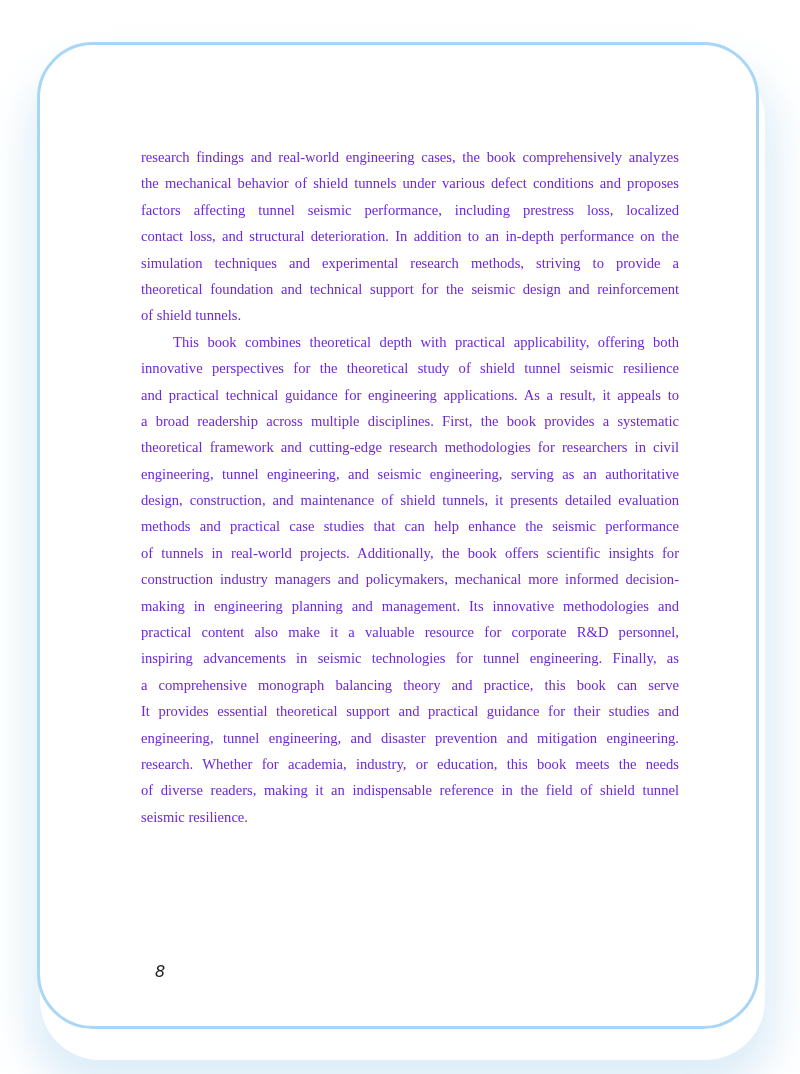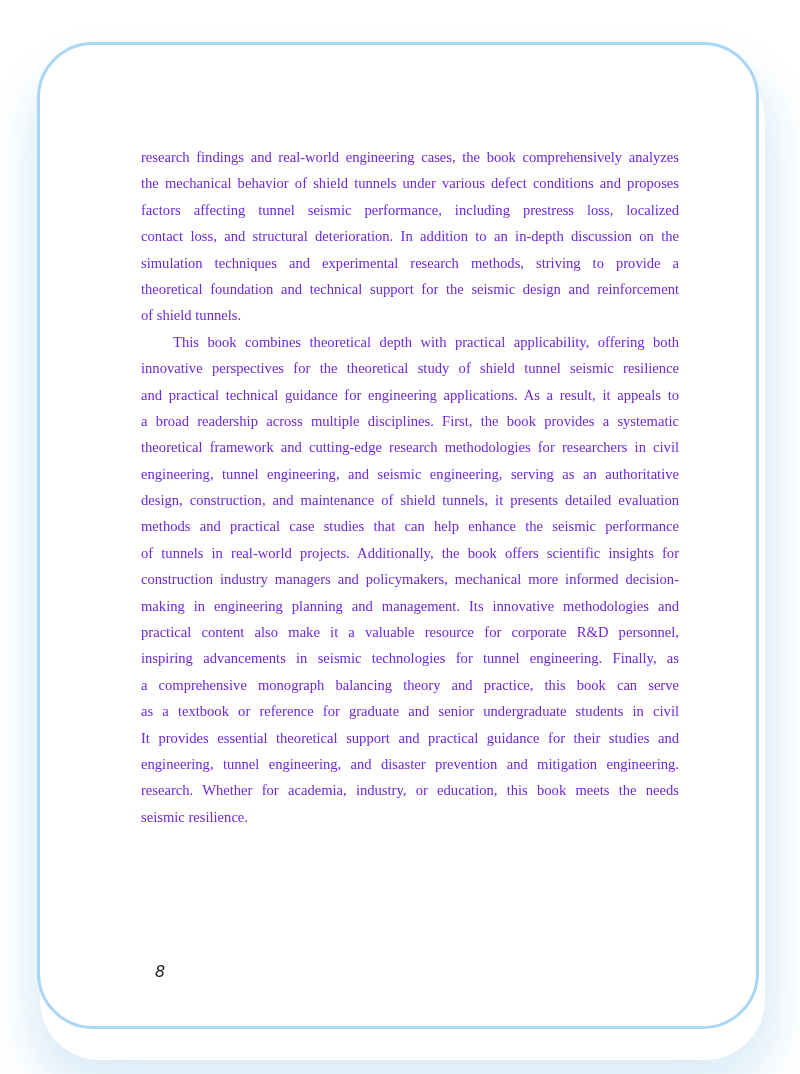--- a/index.html
+++ b/index.html
@@ -35,41 +35,41 @@
 <body>
 
 <div class="glow"></div>
 <div class="card"></div>
 
 <div class="content">
   <div>
     <span class="line">research findings and real-world engineering cases, the book comprehensively analyzes</span>
     <span class="line">the mechanical behavior of shield tunnels under various defect conditions and proposes</span>
     <span class="line">factors affecting tunnel seismic performance, including prestress loss, localized</span>
-    <span class="line">contact loss, and structural deterioration. In addition to an in-depth discussion on the</span>
+    <span class="line">contact loss, and structural deterioration. In addition to an in-depth performance on the</span>
     <span class="line">simulation techniques and experimental research methods, striving to provide a</span>
     <span class="line">theoretical foundation and technical support for the seismic design and reinforcement</span>
     <span class="line last">of shield tunnels.</span>
   </div>
   <div>
     <span class="line indent">This book combines theoretical depth with practical applicability, offering both</span>
     <span class="line">innovative perspectives for the theoretical study of shield tunnel seismic resilience</span>
     <span class="line">and practical technical guidance for engineering applications. As a result, it appeals to</span>
     <span class="line">a broad readership across multiple disciplines. First, the book provides a systematic</span>
     <span class="line">theoretical framework and cutting-edge research methodologies for researchers in civil</span>
     <span class="line">engineering, tunnel engineering, and seismic engineering, serving as an authoritative</span>
     <span class="line">design, construction, and maintenance of shield tunnels, it presents detailed evaluation</span>
     <span class="line">methods and practical case studies that can help enhance the seismic performance</span>
     <span class="line">of tunnels in real-world projects. Additionally, the book offers scientific insights for</span>
     <span class="line">construction industry managers and policymakers, mechanical more informed decision-</span>
     <span class="line">making in engineering planning and management. Its innovative methodologies and</span>
     <span class="line">practical content also make it a valuable resource for corporate R&amp;D personnel,</span>
     <span class="line">inspiring advancements in seismic technologies for tunnel engineering. Finally, as</span>
     <span class="line">a comprehensive monograph balancing theory and practice, this book can serve</span>
-    <span class="line">as a textbook or reference for graduate and senior undergraduate students in civil</span>
     <span class="line">It provides essential theoretical support and practical guidance for their studies and</span>
     <span class="line">engineering, tunnel engineering, and disaster prevention and mitigation engineering.</span>
     <span class="line">research. Whether for academia, industry, or education, this book meets the needs</span>
+    <span class="line">of diverse readers, making it an indispensable reference in the field of shield tunnel</span>
     <span class="line last">seismic resilience.</span>
   </div>
 </div>
 
 <div class="page-number">8</div>
 
 </body></html>

